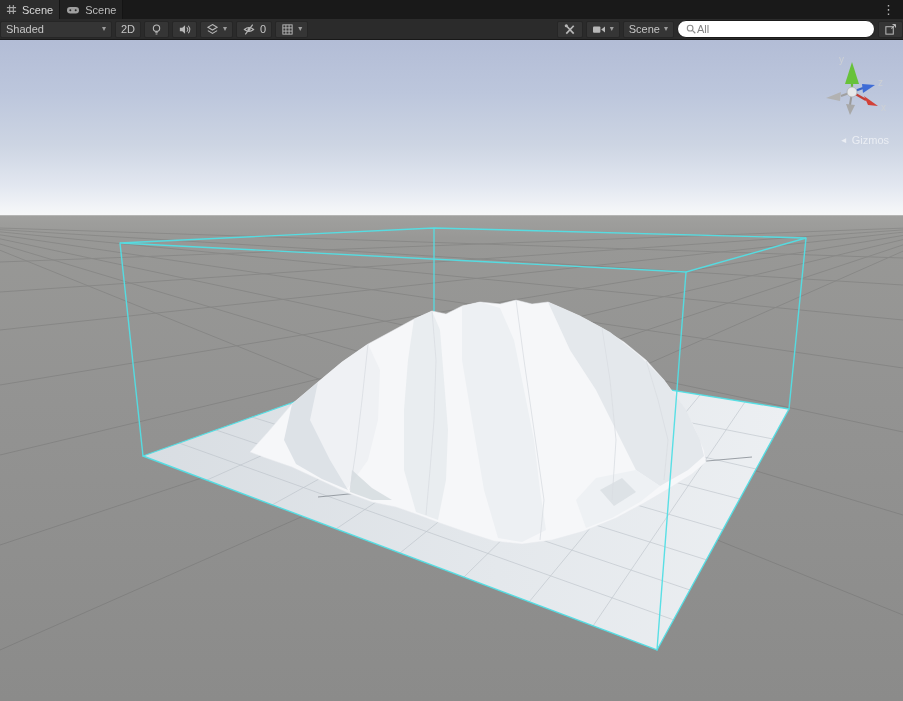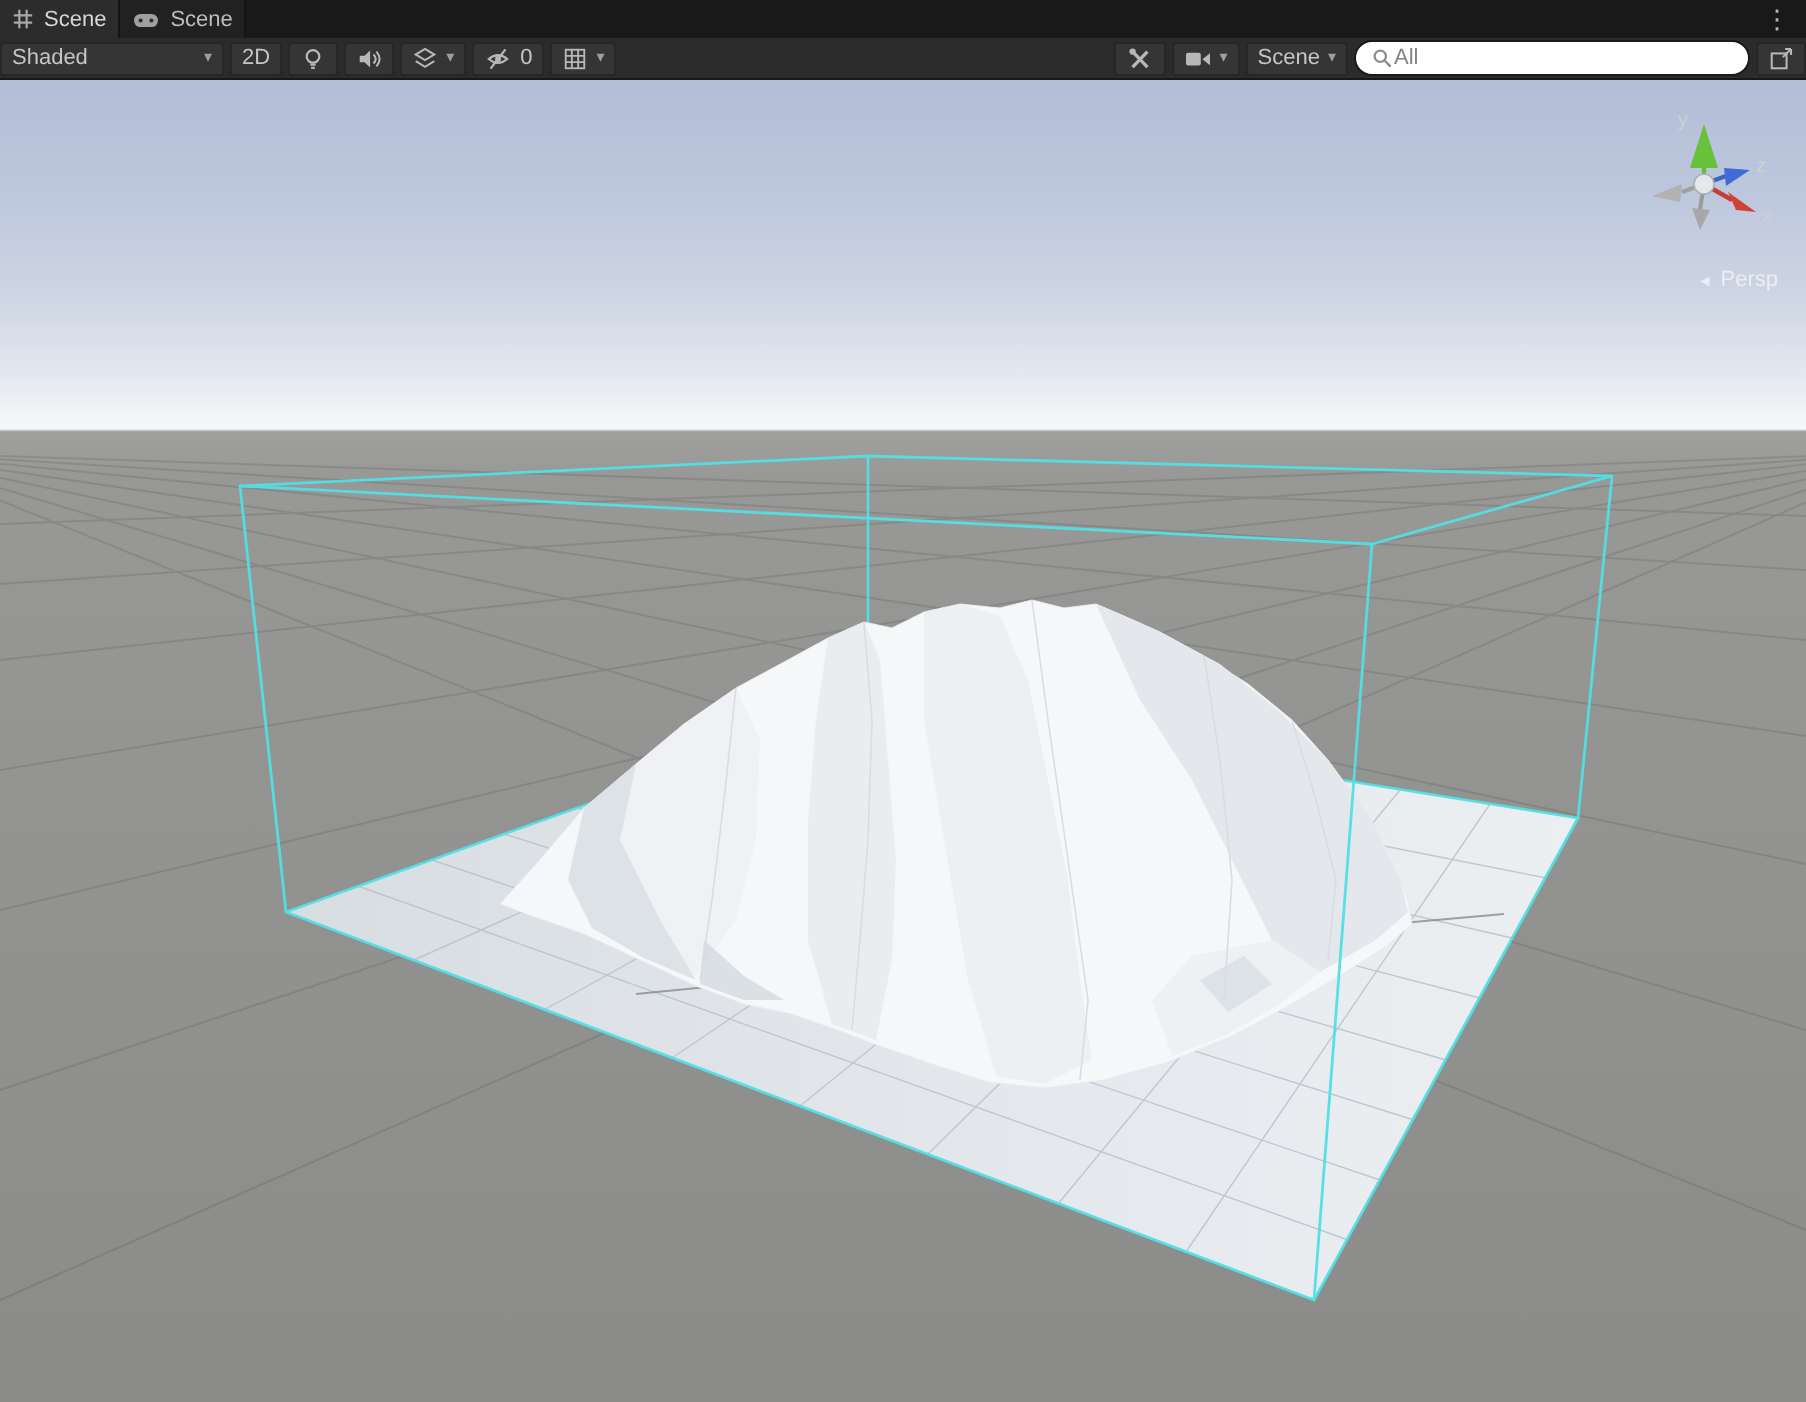--- a/index.html
+++ b/index.html
@@ -245,17 +245,17 @@
       <polygon points="53,48 57,57 67,58" fill="#d24138"></polygon>
       <polygon points="34,36 48,36 41,14" fill="#67c23a"></polygon>
       <circle cx="41" cy="44" r="5" fill="#e6e8ea" stroke="#adb1b5" stroke-width="0.8"></circle>
       <text x="28" y="15" font-size="10" fill="#cdd0d4">y</text>
       <text x="67" y="38" font-size="10" fill="#cdd0d4">z</text>
       <text x="70" y="63" font-size="10" fill="#cdd0d4">x</text>
     </svg>
 
     <div class="persp">
       <span class="arr">◄</span>
-      <span>Persp</span>
+      <span>Gizmos</span>
     </div>
 
   </div>
 </div>
 
 </body></html>

